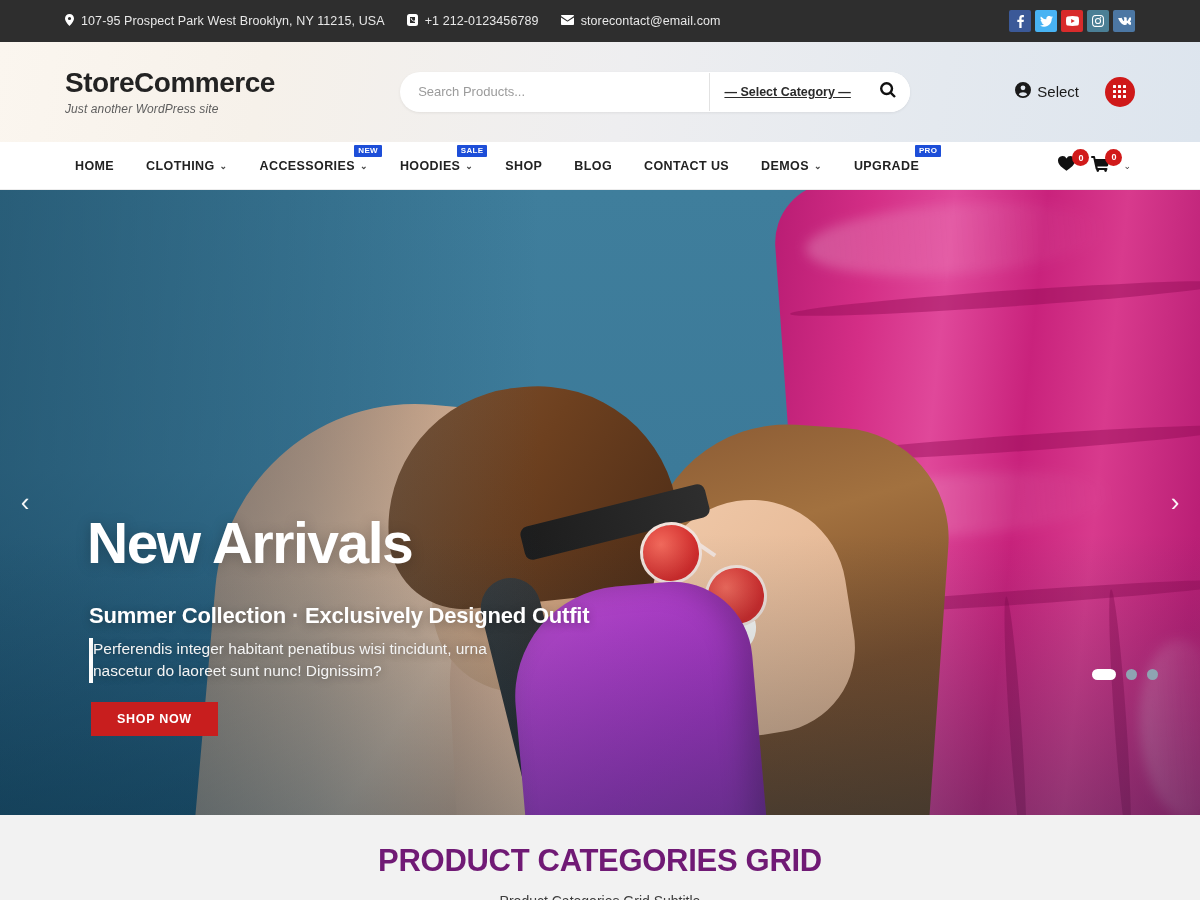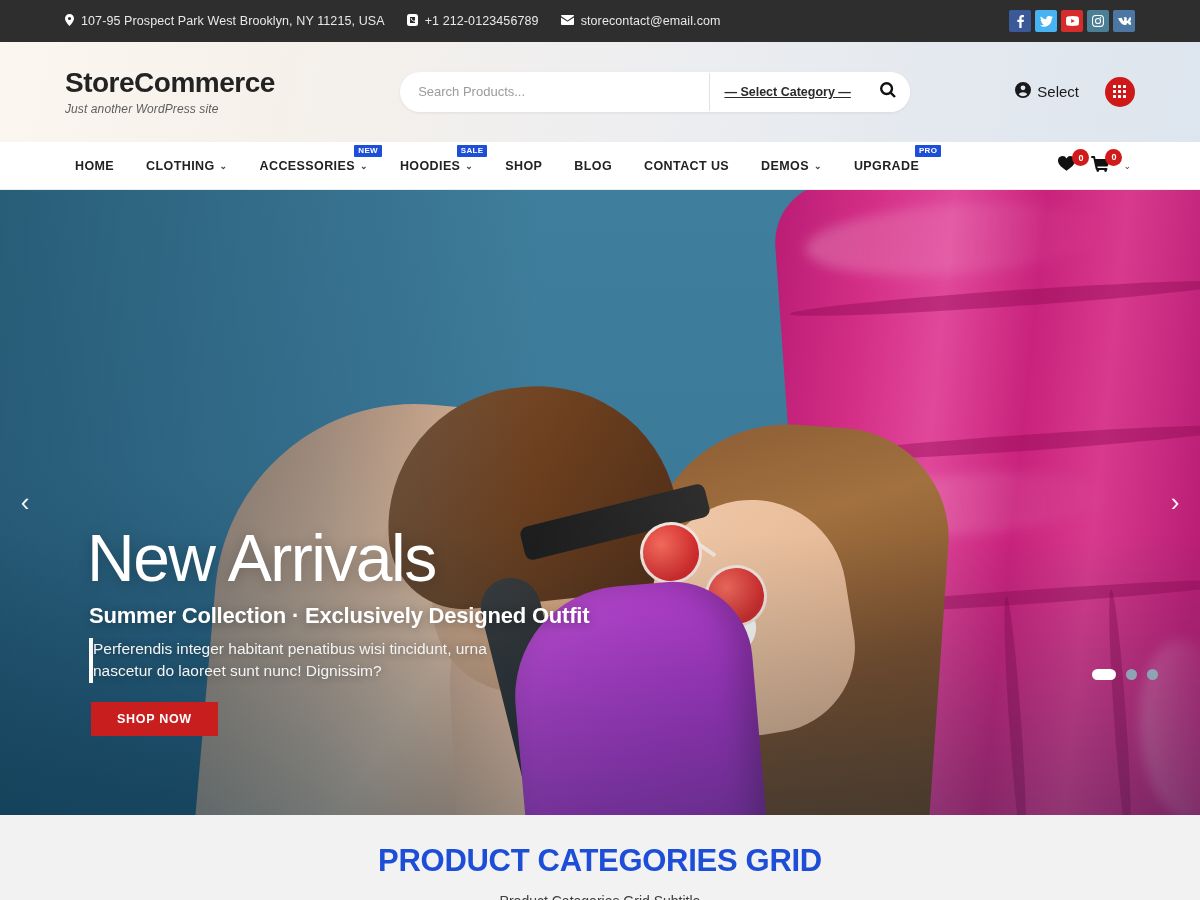--- a/index.html
+++ b/index.html
@@ -215,21 +215,21 @@
   .hero-vignette {
     position:absolute; inset:0;
     background:linear-gradient(180deg,rgba(0,0,0,0) 55%,rgba(10,45,65,.35) 100%);
   }
 
   .hero-content {
     position:absolute; left:0; right:0; top:0; bottom:0;
   }
   .hero-inner { width:1070px; margin:0 auto; position:relative; height:100%; }
   .hero-title {
-    position:absolute; left:22px; top:335px; font-size:66px; font-weight:normal;
+    position:absolute; left:22px; top:325px; font-size:57px; font-weight:bold;
     color:#ffffff; letter-spacing:-1.5px; line-height:1;
     text-shadow:0 2px 14px rgba(0,0,0,.25);
   }
   .hero-sub {
     position:absolute; left:24px; top:413px; font-size:22px; font-weight:bold;
     color:#ffffff; letter-spacing:-.2px;
     text-shadow:0 2px 10px rgba(0,0,0,.3);
   }
   .hero-desc {
     position:absolute; left:24px; top:448px; width:450px;
@@ -255,21 +255,21 @@
     align-items:center; gap:10px;
   }
   .dot { width:11px; height:11px; border-radius:50%; background:#8ea4b2; cursor:pointer; }
   .dot.active { width:24px; border-radius:7px; background:#ffffff; }
 
   
   .section {
     background:#f2f2f2; height:89px; padding-top:28px; text-align:center;
   }
   .section-title {
-    font-size:31px; font-weight:bold; color:#1d4ed8; letter-spacing:-.3px;
+    font-size:31px; font-weight:bold; color:#701a75; letter-spacing:-.3px;
   }
   .section-sub {
     font-size:14px; color:#3d3d3d; margin-top:14px;
   }
 </style>
 </head>
 <body>
 
 <div class="topbar">
   <div class="topbar-inner">

